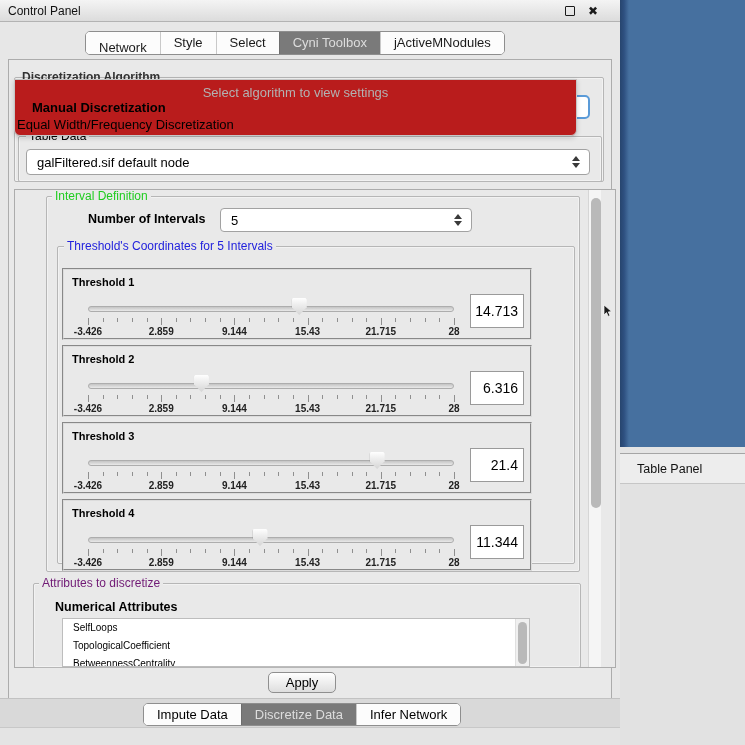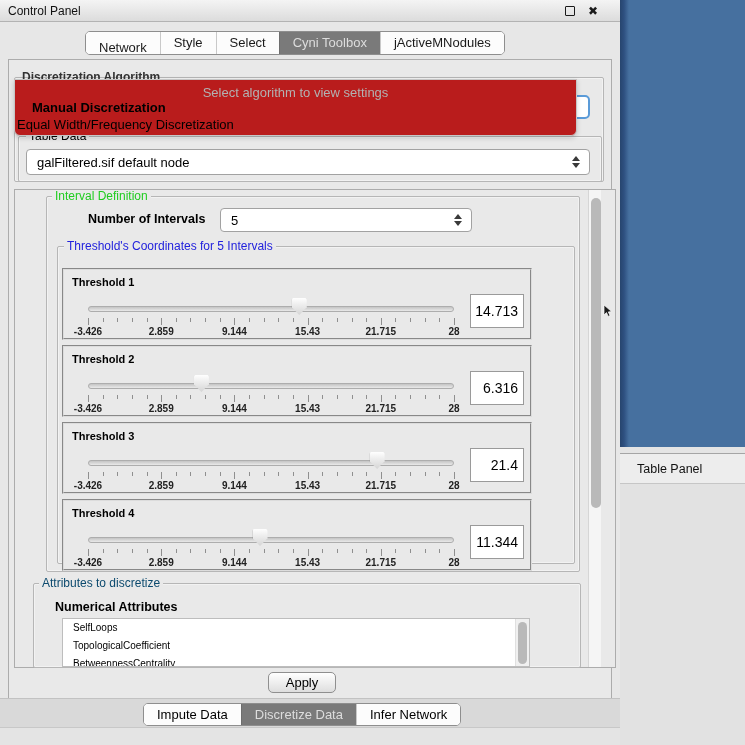--- a/index.html
+++ b/index.html
@@ -325,21 +325,21 @@
           <div class="th-thumb" style="left: 188.517px;"></div>
           <div class="th-value">11.344</div>
         </div>
       </div>
 
     <div id="cp-vscroll" class="abs">
       <div id="cp-vscroll-thumb" class="abs"></div>
     </div>
 
     <div id="attrs-group" class="abs groupbox"></div>
-    <span id="attrs-label" class="abs grouplabel" style="color:#0c4a6e;">Attributes to discretize</span>
+    <span id="attrs-label" class="abs grouplabel" style="color:#701a75;">Attributes to discretize</span>
     <span id="numattrs-label" class="abs">Numerical Attributes</span>
     <div id="attr-list" class="abs">
       <div id="attr-items">
           <div class="attr-item">SelfLoops</div>
           <div class="attr-item">TopologicalCoefficient</div>
           <div class="attr-item">BetweennessCentrality</div>
         </div>
       <div id="attr-vscroll">
         <div id="attr-vscroll-thumb"></div>
       </div>

